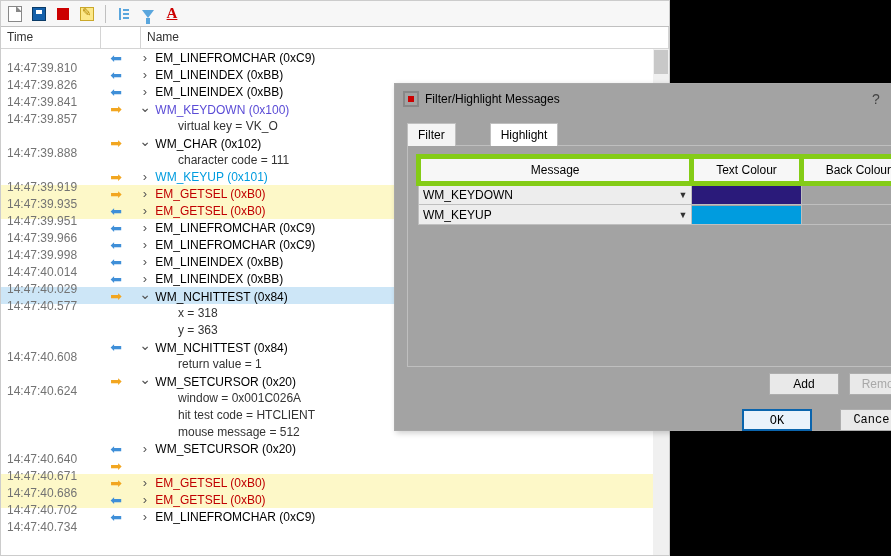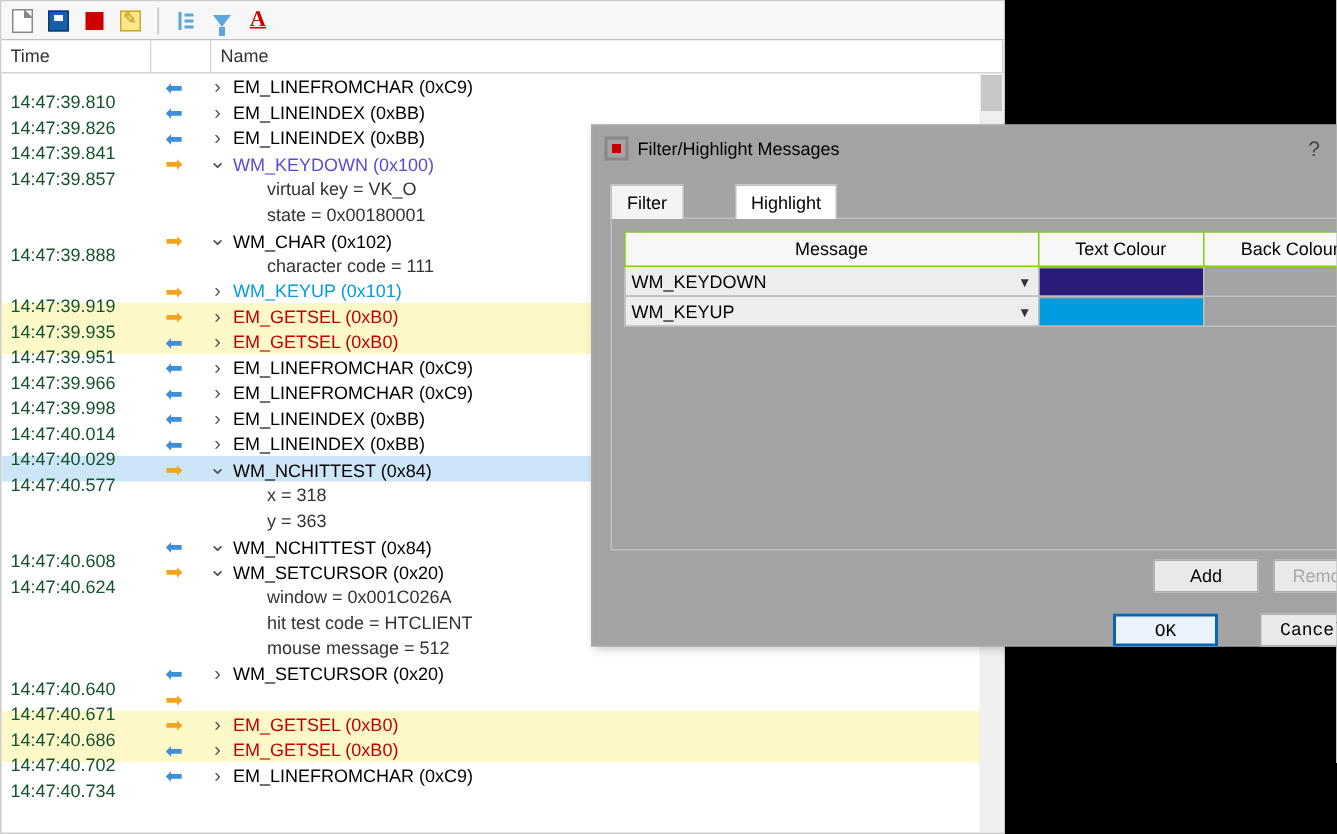--- a/index.html
+++ b/index.html
@@ -25,21 +25,21 @@
   .cols { display:flex; height:22px; border-bottom:1px solid #d4d4d4; }
   .col-h { background:#fff; border-right:1px solid #d4d4d4; padding:3px 6px; color:#333; }
   .col-time { width:100px; }
   .col-arrow { width:40px; }
   .grid-body { position:relative; width:100%; height:calc(100% - 48px); overflow:hidden; }
   .scrollbar { position:absolute; right:0; top:0; width:16px; height:100%; background:#f0f0f0; }
   .scrollbar-thumb { position:absolute; right:1px; top:1px; width:14px; height:24px; background:#c8c8c8;}
   .row { display:flex; align-items:center; height:17px; }
   .row.sel { background:#cde6f7; }
   .row.hl { background:#fdf8c8; }
-  .cell-time { width:95px; padding-left:6px; color:#14532d;margin-top:20px; }
+  .cell-time { width:95px; padding-left:6px; color:#737373;margin-top:20px; }
   .cell-arrow { width:40px; display:flex; justify-content:center; }
   .arrow { font-size:14px; line-height:1;}
   .arrow.blue{color:#3f8fd8;}
   .arrow.orange{color:#f2a620;}
   .tree-indent{ width:20px; display:inline-block; }
   .chevron{ width:14px; text-align:center; display:inline-block; color:#555; font-size:10px; }
   .chev-d::before{content:"⌄";font-size:14px;position:relative;top:-2px;}
   .chev-r::before{content:"›";font-size:13px;}
   .cell-name { flex:1; padding-left:2px; white-space:nowrap;}
   .detail-row .cell-name{ color:#333; }
@@ -54,21 +54,21 @@
   .dlg-title .ico::after{content:"";position:absolute;left:3px;top:3px;width:6px;height:6px;background:#c00;}
   .dlg-title-text{ flex:1; font-size:12px; }
   .dlg-help{ width:30px;text-align:center;color:#444;font-size:14px;}
   .dlg-close{ width:40px;text-align:center;font-size:15px;color:#444; }
   .dlg-body{ padding:8px 12px 0 12px; }
   .tabs { display:flex;gap:32px; }
   .tab { padding:4px 10px; border:1px solid #bfbfbf; border-bottom:none; background:#f4f4f4; position:relative; top:1px; margin-right:2px;}
   .tab.active{ background:#fff; z-index:2;}
   .tab-panel { border:1px solid #bfbfbf; padding:8px; height:222px; }
   .ftable { width:100%; border-collapse:collapse; }
-  .ftable th { background:#f7f7f7; border:1px solid #84cc16; padding:4px 6px; font-weight:normal; text-align:center;}
+  .ftable th { background:#f7f7f7; border:5px solid #84cc16; padding:4px 6px; font-weight:normal; text-align:center;}
   .ftable td { border:1px solid #bfbfbf; padding:0; height:20px; }
   .msg-cell { display:flex; align-items:center; background:#ededed; height:100%; padding:0 4px;}
   .msg-cell .txt{ flex:1; }
   .msg-cell .dd{ font-size:9px; color:#333; }
   .swatch{ height:18px;}
   .swatch.dred{background:#7c0a0a;}
   .swatch.lyel{background:#fdf8c8;}
   .swatch.navy{background:#2a1a7a;}
   .swatch.blue{background:#009cdf;}
   .btnbar{ display:flex; justify-content:flex-end; gap:10px; padding:6px 8px 0 8px;}
@@ -138,25 +138,20 @@
           <div class="cell-arrow">
             <span class="arrow orange">➡</span>
           </div>
           <div class="cell-name"><span class="chevron chev-d"></span><span class="msg-purple"> WM_KEYDOWN (0x100)</span></div>
         </div>
         <div class="row detail-row">
           <div class="cell-time"></div>
           <div class="cell-arrow"></div>
           <div class="cell-name"><span class="tree-indent"></span><span class="tree-indent"></span>virtual key = VK_O</div>
         </div>
-        <div class="row detail-row">
-          <div class="cell-time"></div>
-          <div class="cell-arrow"></div>
-          <div class="cell-name"><span class="tree-indent"></span><span class="tree-indent"></span>state = 0x00180001</div>
-        </div>
         <div class="row">
           <div class="cell-time">14:47:39.888</div>
           <div class="cell-arrow">
             <span class="arrow orange">➡</span>
           </div>
           <div class="cell-name"><span class="chevron chev-d"></span><span class="msg-default"> WM_CHAR (0x102)</span></div>
         </div>
         <div class="row detail-row">
           <div class="cell-time"></div>
           <div class="cell-arrow"></div>
@@ -227,20 +222,25 @@
           <div class="cell-time"></div>
           <div class="cell-arrow"></div>
           <div class="cell-name"><span class="tree-indent"></span><span class="tree-indent"></span>y = 363</div>
         </div>
         <div class="row">
           <div class="cell-time">14:47:40.608</div>
           <div class="cell-arrow">
             <span class="arrow blue">⬅</span>
           </div>
           <div class="cell-name"><span class="chevron chev-d"></span><span class="msg-default"> WM_NCHITTEST (0x84)</span></div>
+        </div>
+        <div class="row detail-row">
+          <div class="cell-time"></div>
+          <div class="cell-arrow"></div>
+          <div class="cell-name"><span class="tree-indent"></span><span class="tree-indent"></span>return value = 1</div>
         </div>
         <div class="row">
           <div class="cell-time">14:47:40.624</div>
           <div class="cell-arrow">
             <span class="arrow orange">➡</span>
           </div>
           <div class="cell-name"><span class="chevron chev-d"></span><span class="msg-default"> WM_SETCURSOR (0x20)</span></div>
         </div>
         <div class="row detail-row">
           <div class="cell-time"></div>

